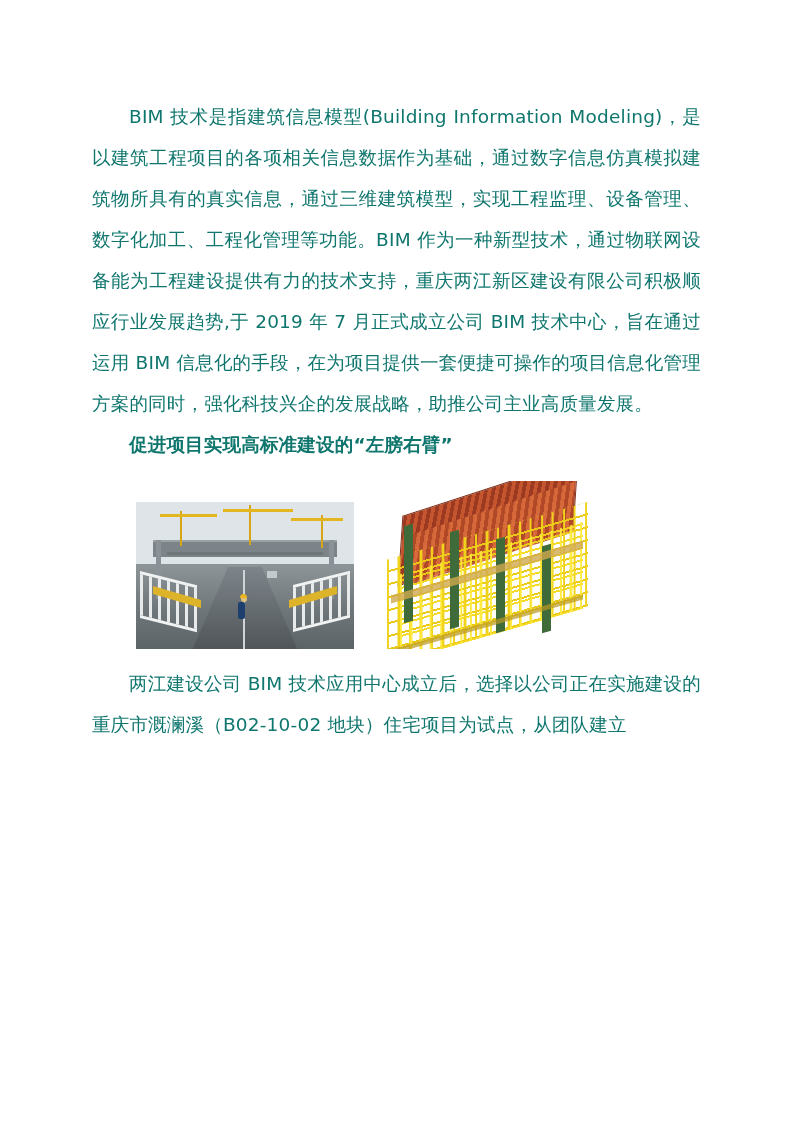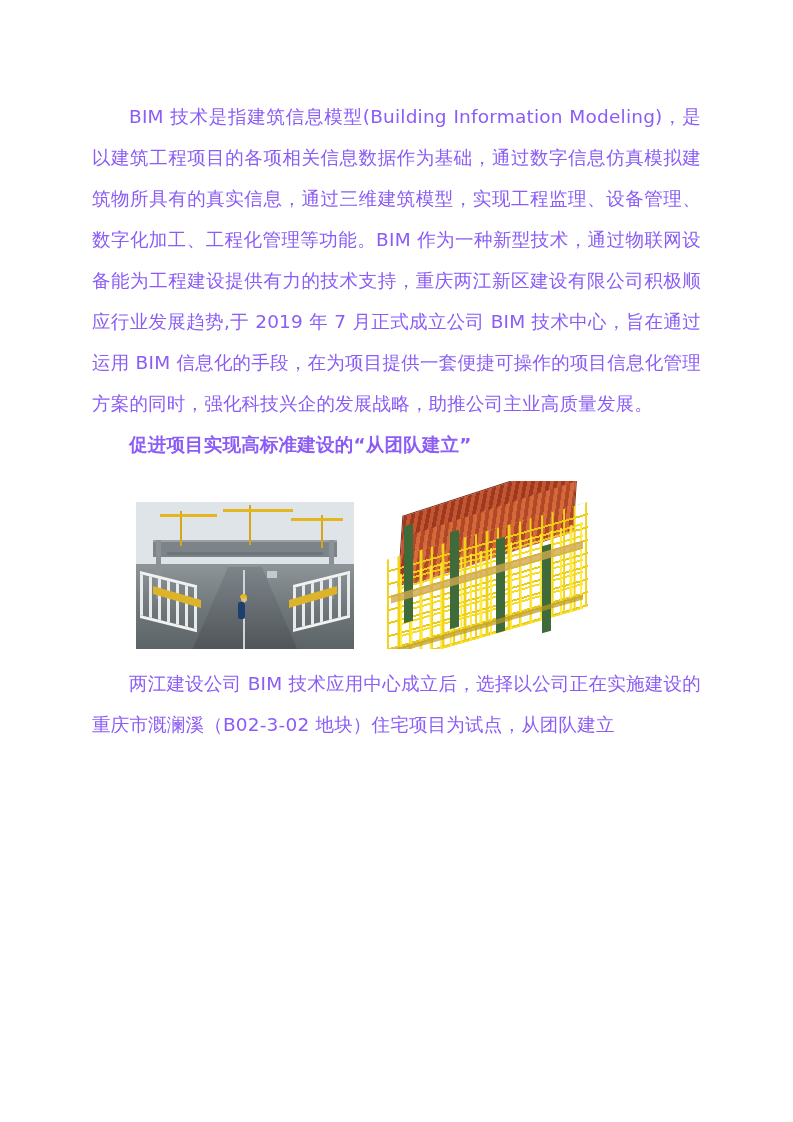--- a/index.html
+++ b/index.html
@@ -9,21 +9,21 @@
   }
   .page {
     width: 793px;
     height: 1122px;
     background: #ffffff;
     margin: 0 auto;
     position: relative;
     box-sizing: border-box;
     padding: 96px 92px 60px 92px;
     font-family: "Liberation Serif", serif;
-    color: #8b5cf6;
+    color: #0f766e;
     overflow: hidden;
   }
   .doc-body {
     width: 100%;
   }
   p.para {
     margin: 0 0 0 0;
     font-size: 18.5px;
     line-height: 41px;
     text-align: justify;
@@ -129,21 +129,21 @@
   .f2-base { position:absolute; left:6%; top:84%; width:88%; height:5px; background:#b9971f; transform: skewY(-16deg); opacity:.7; }
 </style>
 </head>
 <body>
 
 <div class="page">
   <div class="doc-body">
 
     <p class="para">BIM 技术是指建筑信息模型(Building Information Modeling)，是以建筑工程项目的各项相关信息数据作为基础，通过数字信息仿真模拟建筑物所具有的真实信息，通过三维建筑模型，实现工程监理、设备管理、数字化加工、工程化管理等功能。BIM 作为一种新型技术，通过物联网设备能为工程建设提供有力的技术支持，重庆两江新区建设有限公司积极顺应行业发展趋势,于 2019 年 7 月正式成立公司 BIM 技术中心，旨在通过运用 BIM 信息化的手段，在为项目提供一套便捷可操作的项目信息化管理方案的同时，强化科技兴企的发展战略，助推公司主业高质量发展。</p>
 
-    <p class="para heading">促进项目实现高标准建设的“从团队建立”</p>
+    <p class="para heading">促进项目实现高标准建设的“左膀右臂”</p>
 
 
     <div class="figure-row">
 
       <div class="fig fig1">
         <div class="f1-sky"></div>
         <div class="f1-ground"></div>
         <div class="f1-road"></div>
         <div class="f1-road-line"></div>
         <div class="f1-gantry"></div>
@@ -174,16 +174,16 @@
         <div class="f2-col-a"></div>
         <div class="f2-col-b"></div>
         <div class="f2-col-c"></div>
         <div class="f2-col-d"></div>
         <div class="f2-deck"></div>
         <div class="f2-base"></div>
       </div>
 
     </div>
 
-    <p class="para">两江建设公司 BIM 技术应用中心成立后，选择以公司正在实施建设的重庆市溉澜溪（B02-3-02 地块）住宅项目为试点，从团队建立</p>
+    <p class="para">两江建设公司 BIM 技术应用中心成立后，选择以公司正在实施建设的重庆市溉澜溪（B02-10-02 地块）住宅项目为试点，从团队建立</p>
 
   </div>
 </div>
 
 </body></html>

